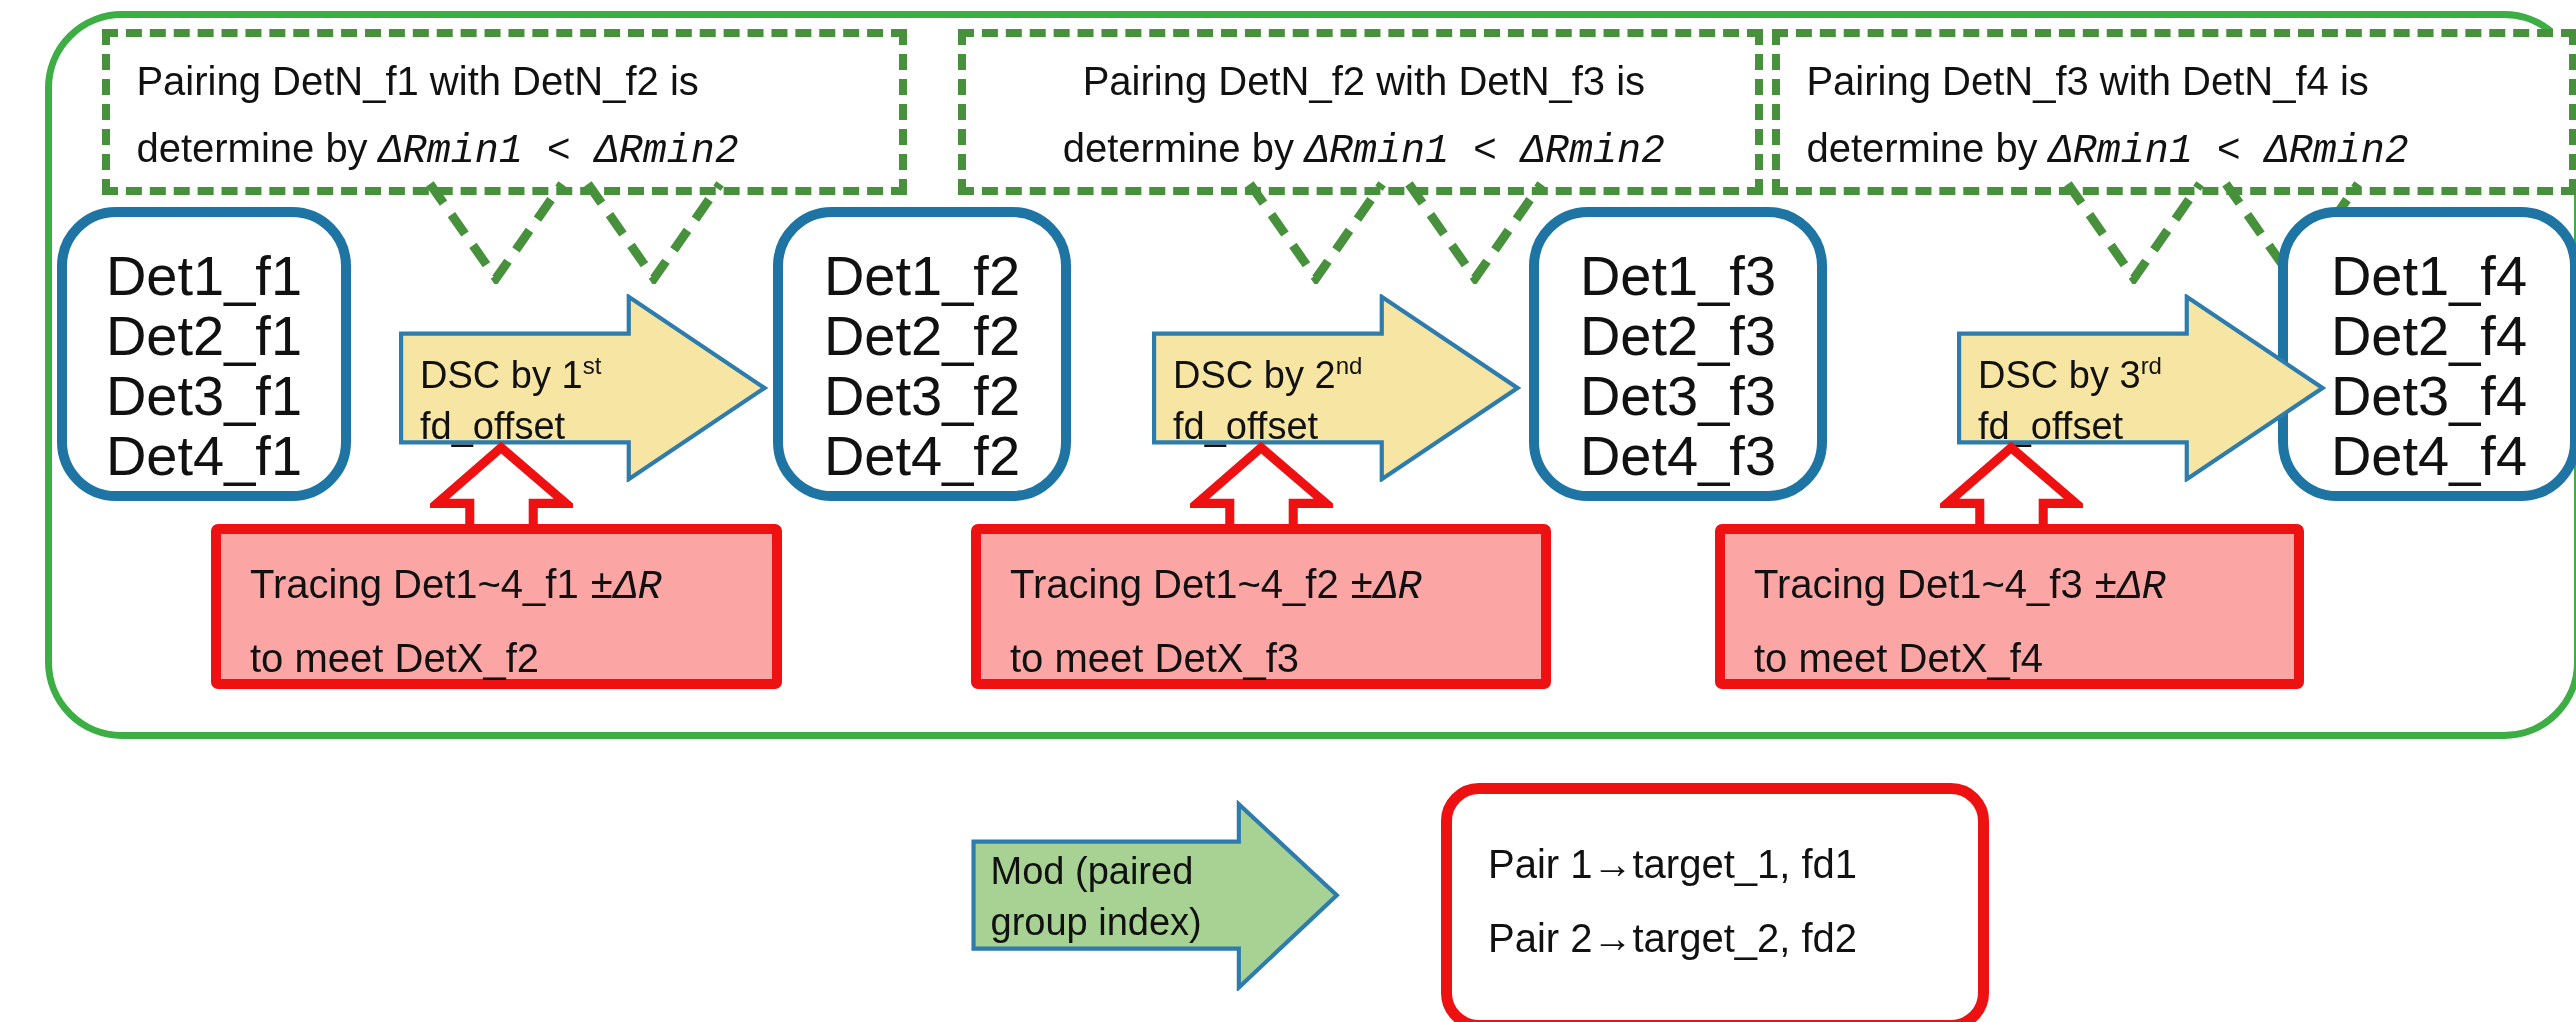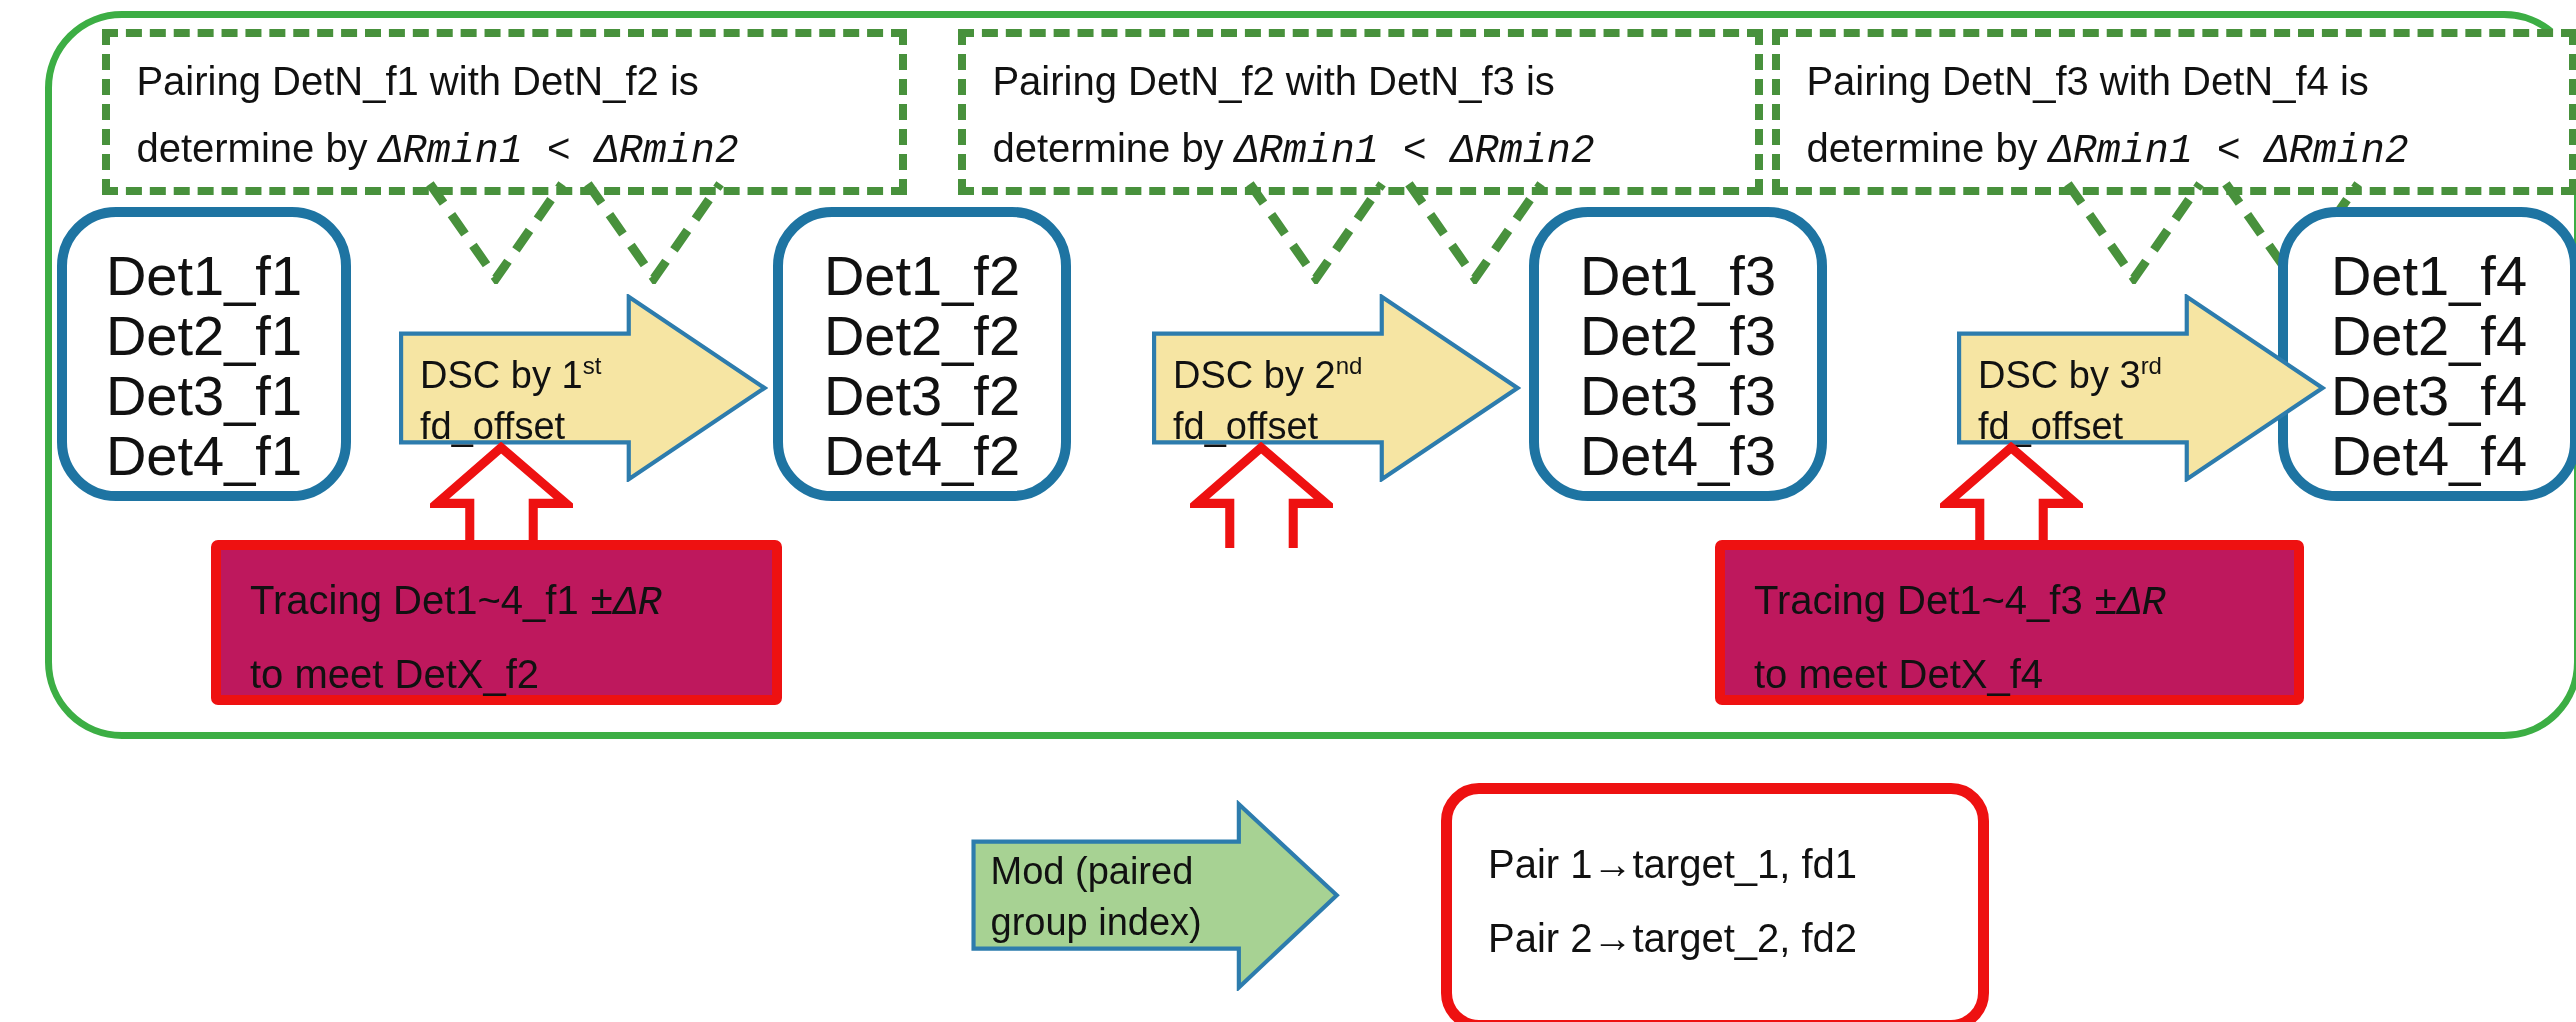--- a/index.html
+++ b/index.html
@@ -24,22 +24,22 @@
     padding-top:29px;text-align:center;font-size:56px;line-height:60px;white-space:nowrap;
   }
   .dsc-arrow{position:absolute;top:294px;width:369px;height:188px;}
   .dsc-arrow svg,.mod-arrow svg{position:absolute;left:0;top:0;}
   .arrow-text{
     position:absolute;left:21px;top:46px;font-size:38px;line-height:51px;white-space:nowrap;
   }
   .arrow-text sup{font-size:24px;vertical-align:super;text-align:center;}
   .up-arrow{position:absolute;top:442px;width:143px;height:106px;}
   .redbox{
-    position:absolute;top:540px;height:114px;
-    border:10.4px solid #EE1111;border-radius:7px;background:#be185d;
+    position:absolute;top:524px;height:114px;
+    border:10.4px solid #EE1111;border-radius:7px;background:#fca5a5;
     padding:15.3px 21px 15.3px 29px;font-size:40px;line-height:70px;white-space:nowrap;
   }
   .mod-arrow{position:absolute;left:946px;top:800px;width:369px;height:191px;}
   .mod-arrow .arrow-text{left:19.5px;top:46px;}
   .result-box{
     position:absolute;left:1416px;top:783px;width:476px;height:160px;
     border:11px solid #EE1111;border-radius:38px;background:#ffffff;
     padding:33px 14px 33px 36px;font-size:40px;line-height:74px;white-space:nowrap;
   }
 </style>
@@ -47,21 +47,21 @@
 <body>
 
 <div id="canvas">
 
   <div class="outer-frame"></div>
 
   <div class="note" style="left:77px;">
     <div>Pairing DetN_f1 with DetN_f2 is</div>
     <div><span>determine by </span><span class="math">ΔRmin1 &lt; ΔRmin2</span></div>
   </div>
-  <div class="note" style="left:933px;">
+  <div class="note" style="left:933px;text-align:center;">
     <div>Pairing DetN_f2 with DetN_f3 is</div>
     <div><span>determine by </span><span class="math">ΔRmin1 &lt; ΔRmin2</span></div>
   </div>
   <div class="note" style="left:1747px;">
     <div>Pairing DetN_f3 with DetN_f4 is</div>
     <div><span>determine by </span><span class="math">ΔRmin1 &lt; ΔRmin2</span></div>
   </div>
 
   <div class="vtail" style="left:398px;">
     <svg width="146" height="103" viewBox="0 0 210 148">
@@ -160,20 +160,24 @@
   <div class="up-arrow" style="left:1915px;">
     <svg width="143" height="106" viewBox="0 0 205 152">
         <path d="M 57,152 L 57,88 L 10,88 L 102,8 L 195,88 L 148,88 L 148,152" fill="#ffffff" stroke="#EE1111" stroke-width="13"></path>
       </svg>
   </div>
 
   <div class="redbox" style="left:186px;width:501px;">
     <div><span>Tracing Det1~4_f1 </span><span class="math">±ΔR</span></div>
     <div>to meet DetX_f2</div>
   </div>
+  <div class="redbox" style="left:946px;width:510px;">
+    <div><span>Tracing Det1~4_f2 </span><span class="math">±ΔR</span></div>
+    <div>to meet DetX_f3</div>
+  </div>
   <div class="redbox" style="left:1690px;width:519px;">
     <div><span>Tracing Det1~4_f3 </span><span class="math">±ΔR</span></div>
     <div>to meet DetX_f4</div>
   </div>
 
   <div class="mod-arrow">
     <svg width="369" height="191" viewBox="0 0 530 275">
         <polygon points="3,60 385,60 385,6 526,137 385,270 385,214 3,214" fill="#A7D293" stroke="#2D7CAD" stroke-width="6"></polygon>
       </svg>
     <div class="arrow-text">

